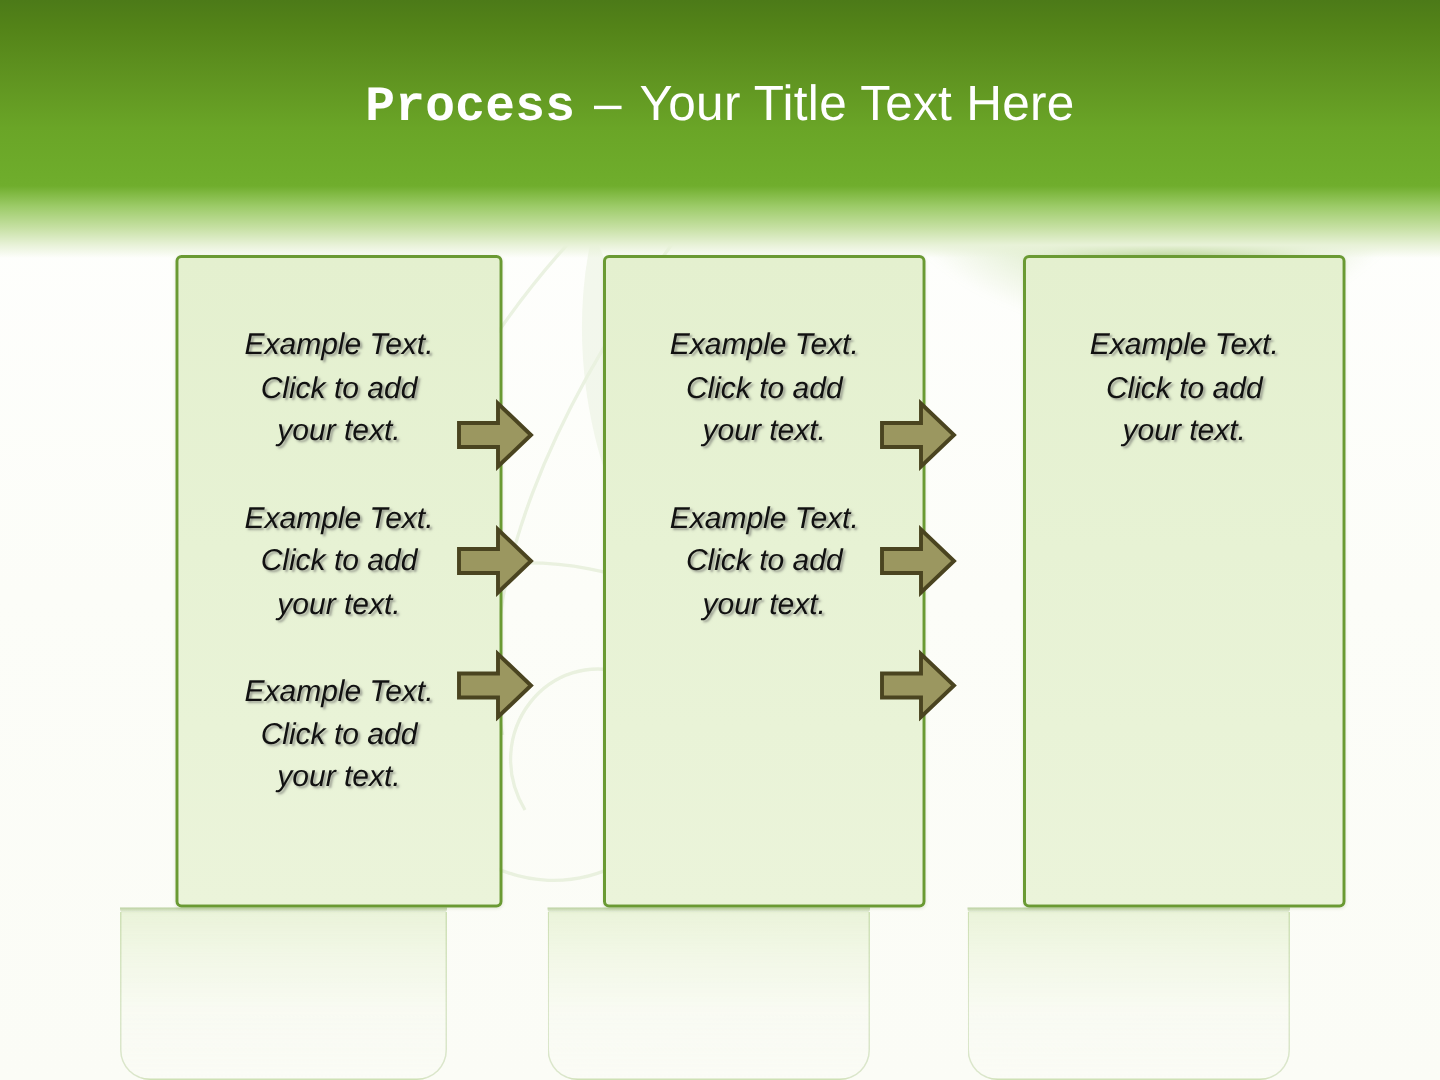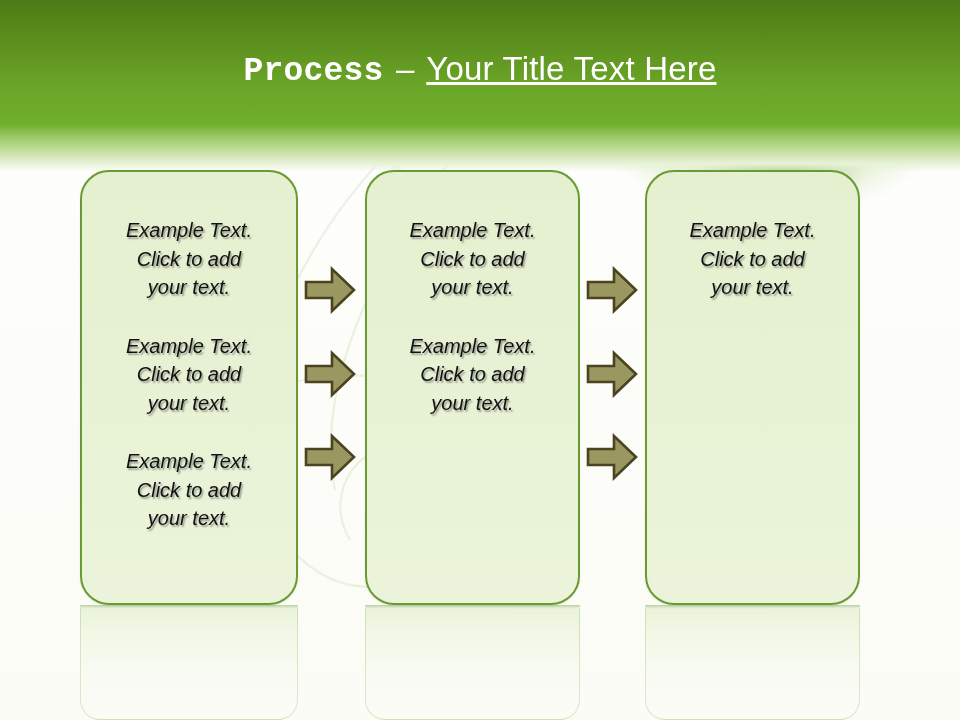--- a/index.html
+++ b/index.html
@@ -82,30 +82,31 @@
     width: 960px;
     text-align: center;
     color: #ffffff;
     font-size: 33px;
     line-height: 38px;
     letter-spacing: 0.2px;
     white-space: nowrap;
   }
   .title .t-bold { font-weight: bold; font-family: Liberation Mono, monospace; }
   .title .t-dash { font-weight: normal; padding: 0 3px; }
-  .title .t-rest { font-weight: normal; text-decoration: underline; }
+  .title .t-rest { font-weight: normal; }
 
   
   .box {
     position: absolute;
     box-sizing: border-box;
     border: 2px solid #6a9a33;
-    border-radius: 29px;
+    border-radius: 4px;
     background: linear-gradient(to bottom, #e4f0cf 0%, #e7f2d4 45%, #ebf4da 100%);
     box-shadow: 0 1px 2px rgba(80,110,40,0.12);
+    margin-left: 37px;
   }
   .box-body {
     padding: 44px 14px 0 14px;
     text-align: center;
   }
   .para {
     font-style: italic;
     font-weight: normal;
     color: #111111;
     font-size: 20px;

